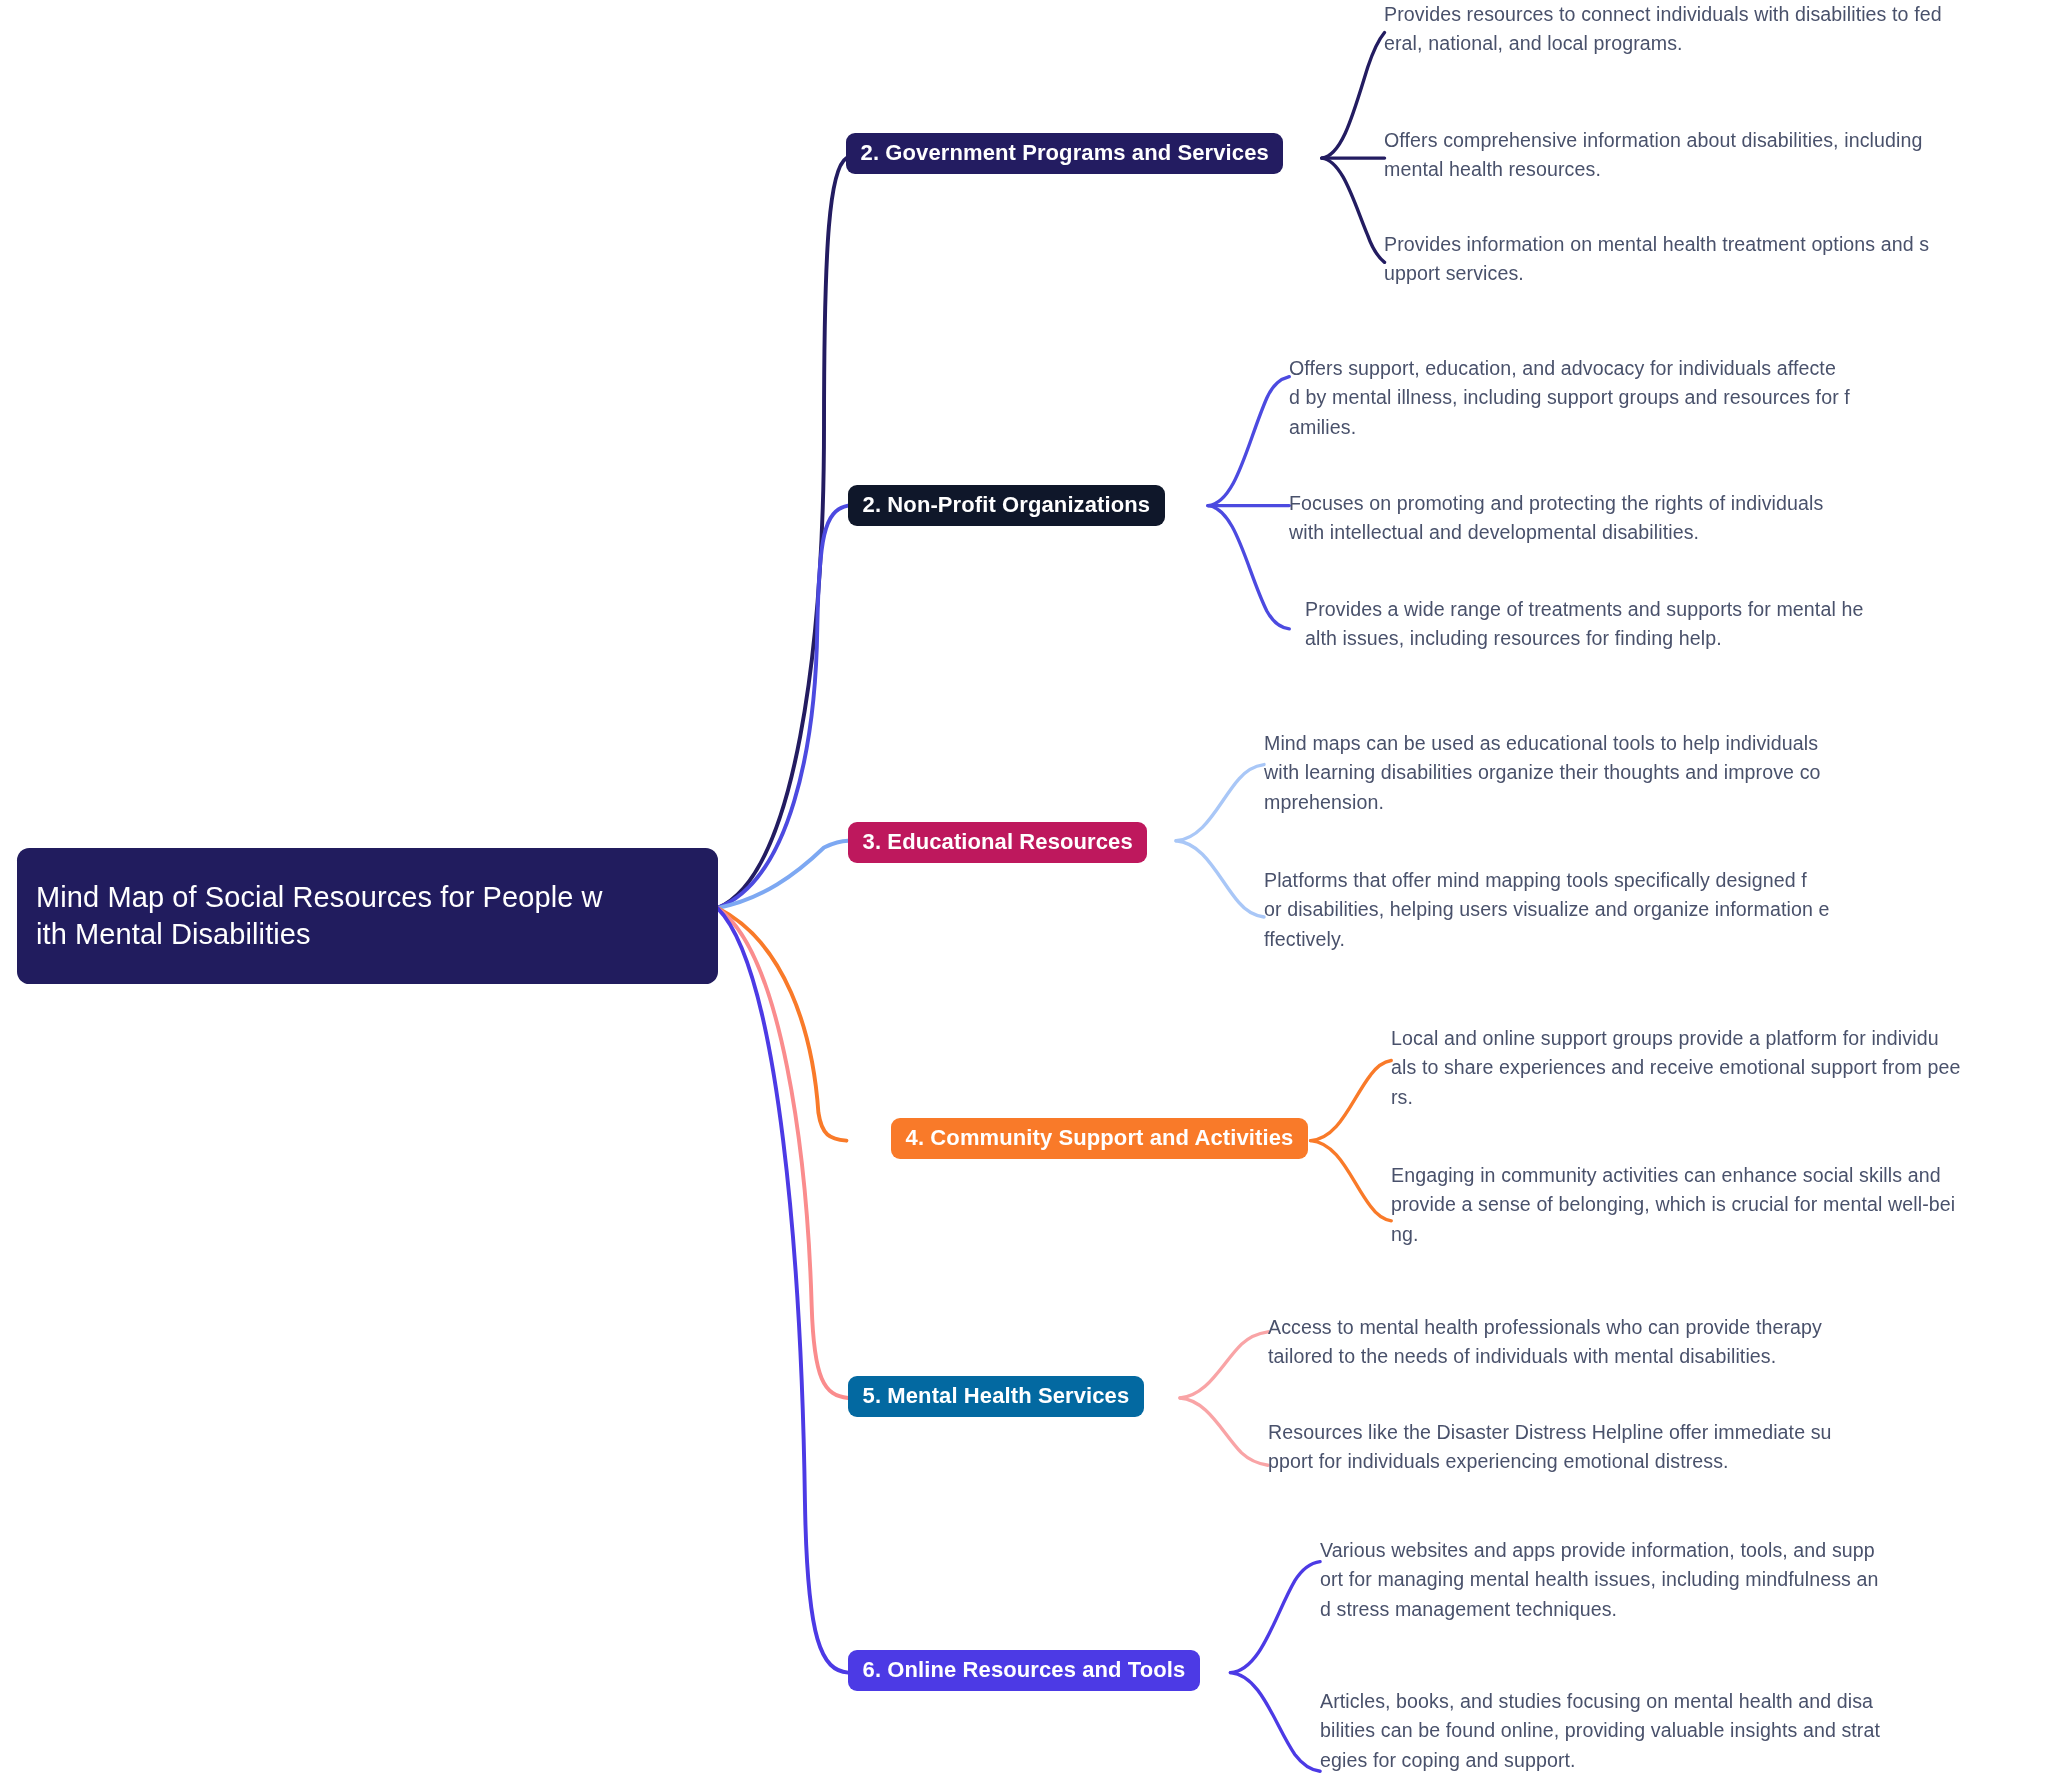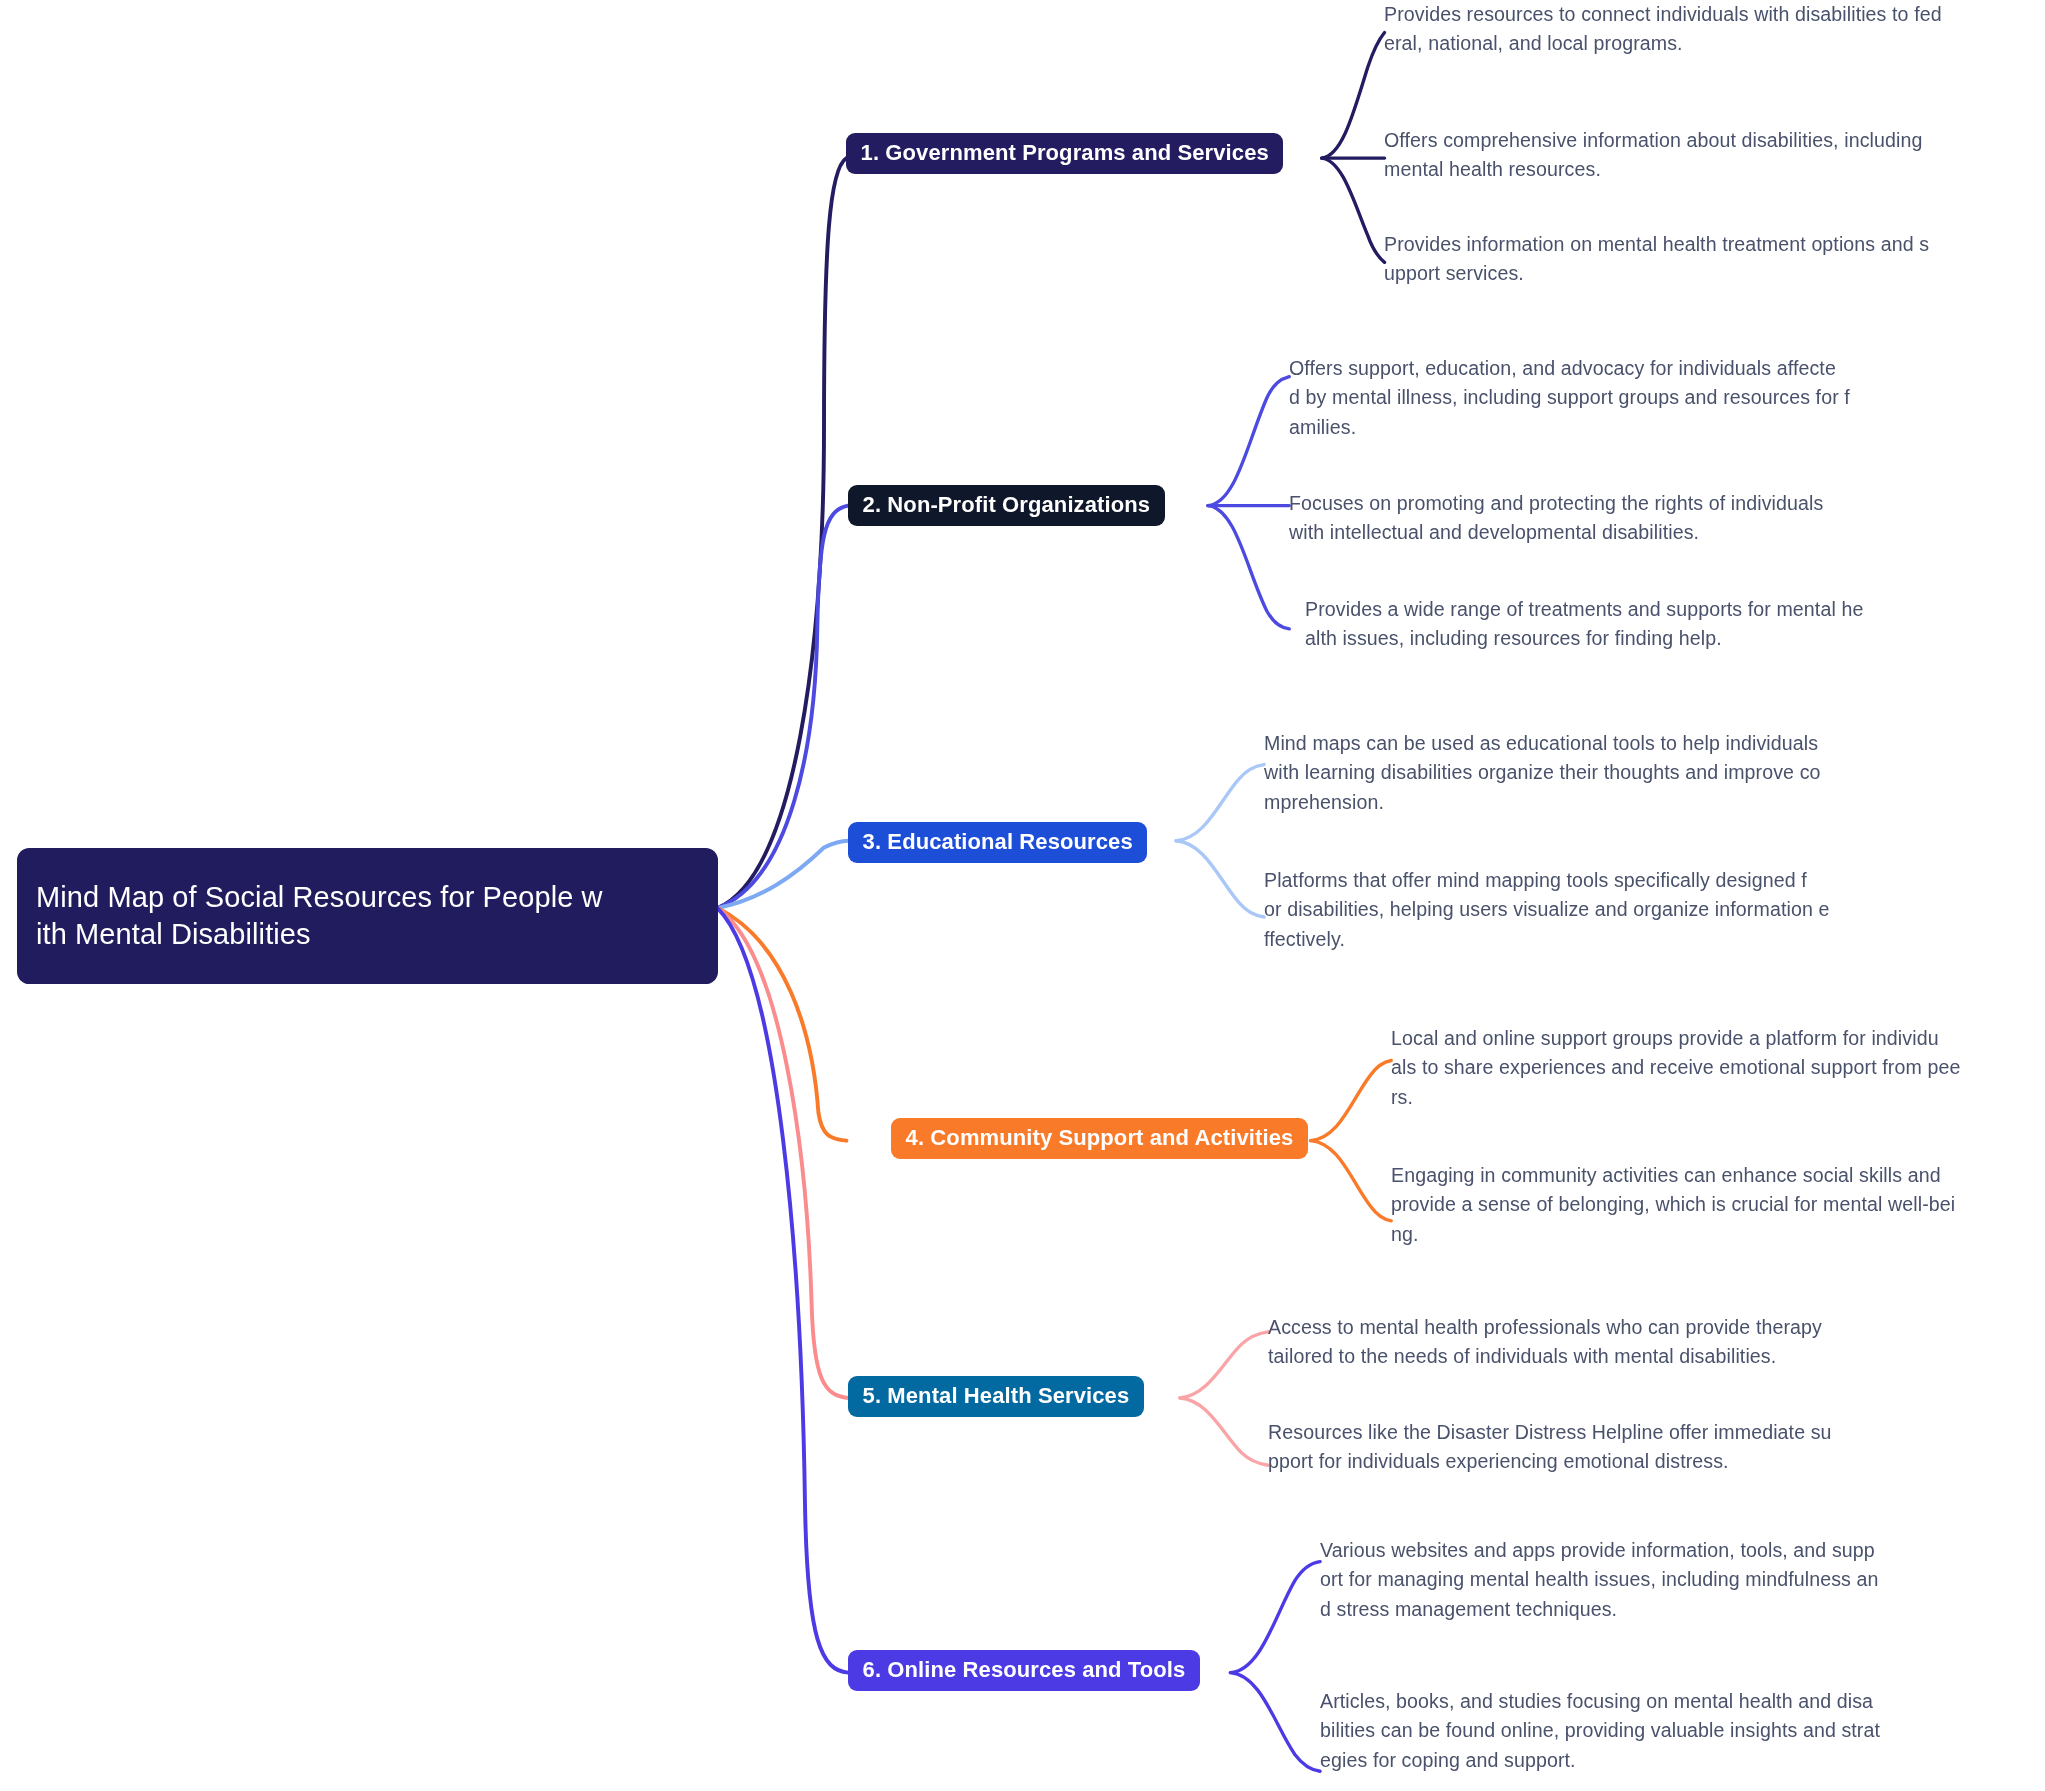--- a/index.html
+++ b/index.html
@@ -60,21 +60,21 @@
     padding: 7.8px 14.6px 9.5px 14.6px;
     font-size: 22px;
     font-weight: 700;
     line-height: 1.1;
     white-space: nowrap;
     letter-spacing: 0.1px;
   }
 
   .branch-1 { left: 846px; top: 133px;  background: #231c61; }
   .branch-2 { left: 848px; top: 485px;  background: #0f172a; }
-  .branch-3 { left: 848px; top: 822px; background: #1d4ed8; }
+  .branch-3 { left: 848px; top: 822px; background: #be185d; }
   .branch-4 { left: 846px; top: 1118px; background: #f97a29; margin-left: 45px; }
   .branch-5 { left: 848px; top: 1376px; background: #0369a1; }
   .branch-6 { left: 848px; top: 1650px; background: #4c3ae5; }
 
   .leaf {
     position: absolute;
     color: #49516b;
     font-size: 19.6px;
     line-height: 1.50;
     font-weight: 400;
@@ -117,21 +117,21 @@
     <path d="M 2195 2984 C 2250 2980 2275 2880 2310 2820 C 2325 2796 2340 2788 2355 2786" fill="none" stroke="#4c3ae5" stroke-width="6" stroke-linecap="round"></path>
     <path d="M 2195 2984 C 2250 2988 2275 3080 2310 3130 C 2325 3150 2340 3158 2355 3160" fill="none" stroke="#4c3ae5" stroke-width="6" stroke-linecap="round"></path>
   </svg>
 
   <div class="node root-node">
     <span class="node-text">Mind Map of Social Resources for People w
 ith Mental Disabilities</span>
   </div>
 
   <div class="node branch-node branch-1">
-    <span>1. Government Programs and Services</span>
+    <span>2. Government Programs and Services</span>
   </div>
   <div class="leaf" style="left:1384px; top:0px; width:644px;">Provides resources to connect individuals with disabilities to fed
 eral, national, and local programs.</div>
   <div class="leaf" style="left:1384px; top:126px; width:644px;">Offers comprehensive information about disabilities, including
 mental health resources.</div>
   <div class="leaf" style="left:1384px; top:230px; width:661px;">Provides information on mental health treatment options and s
 upport services.</div>
 
   <div class="node branch-node branch-2">
     <span>2. Non-Profit Organizations</span>

